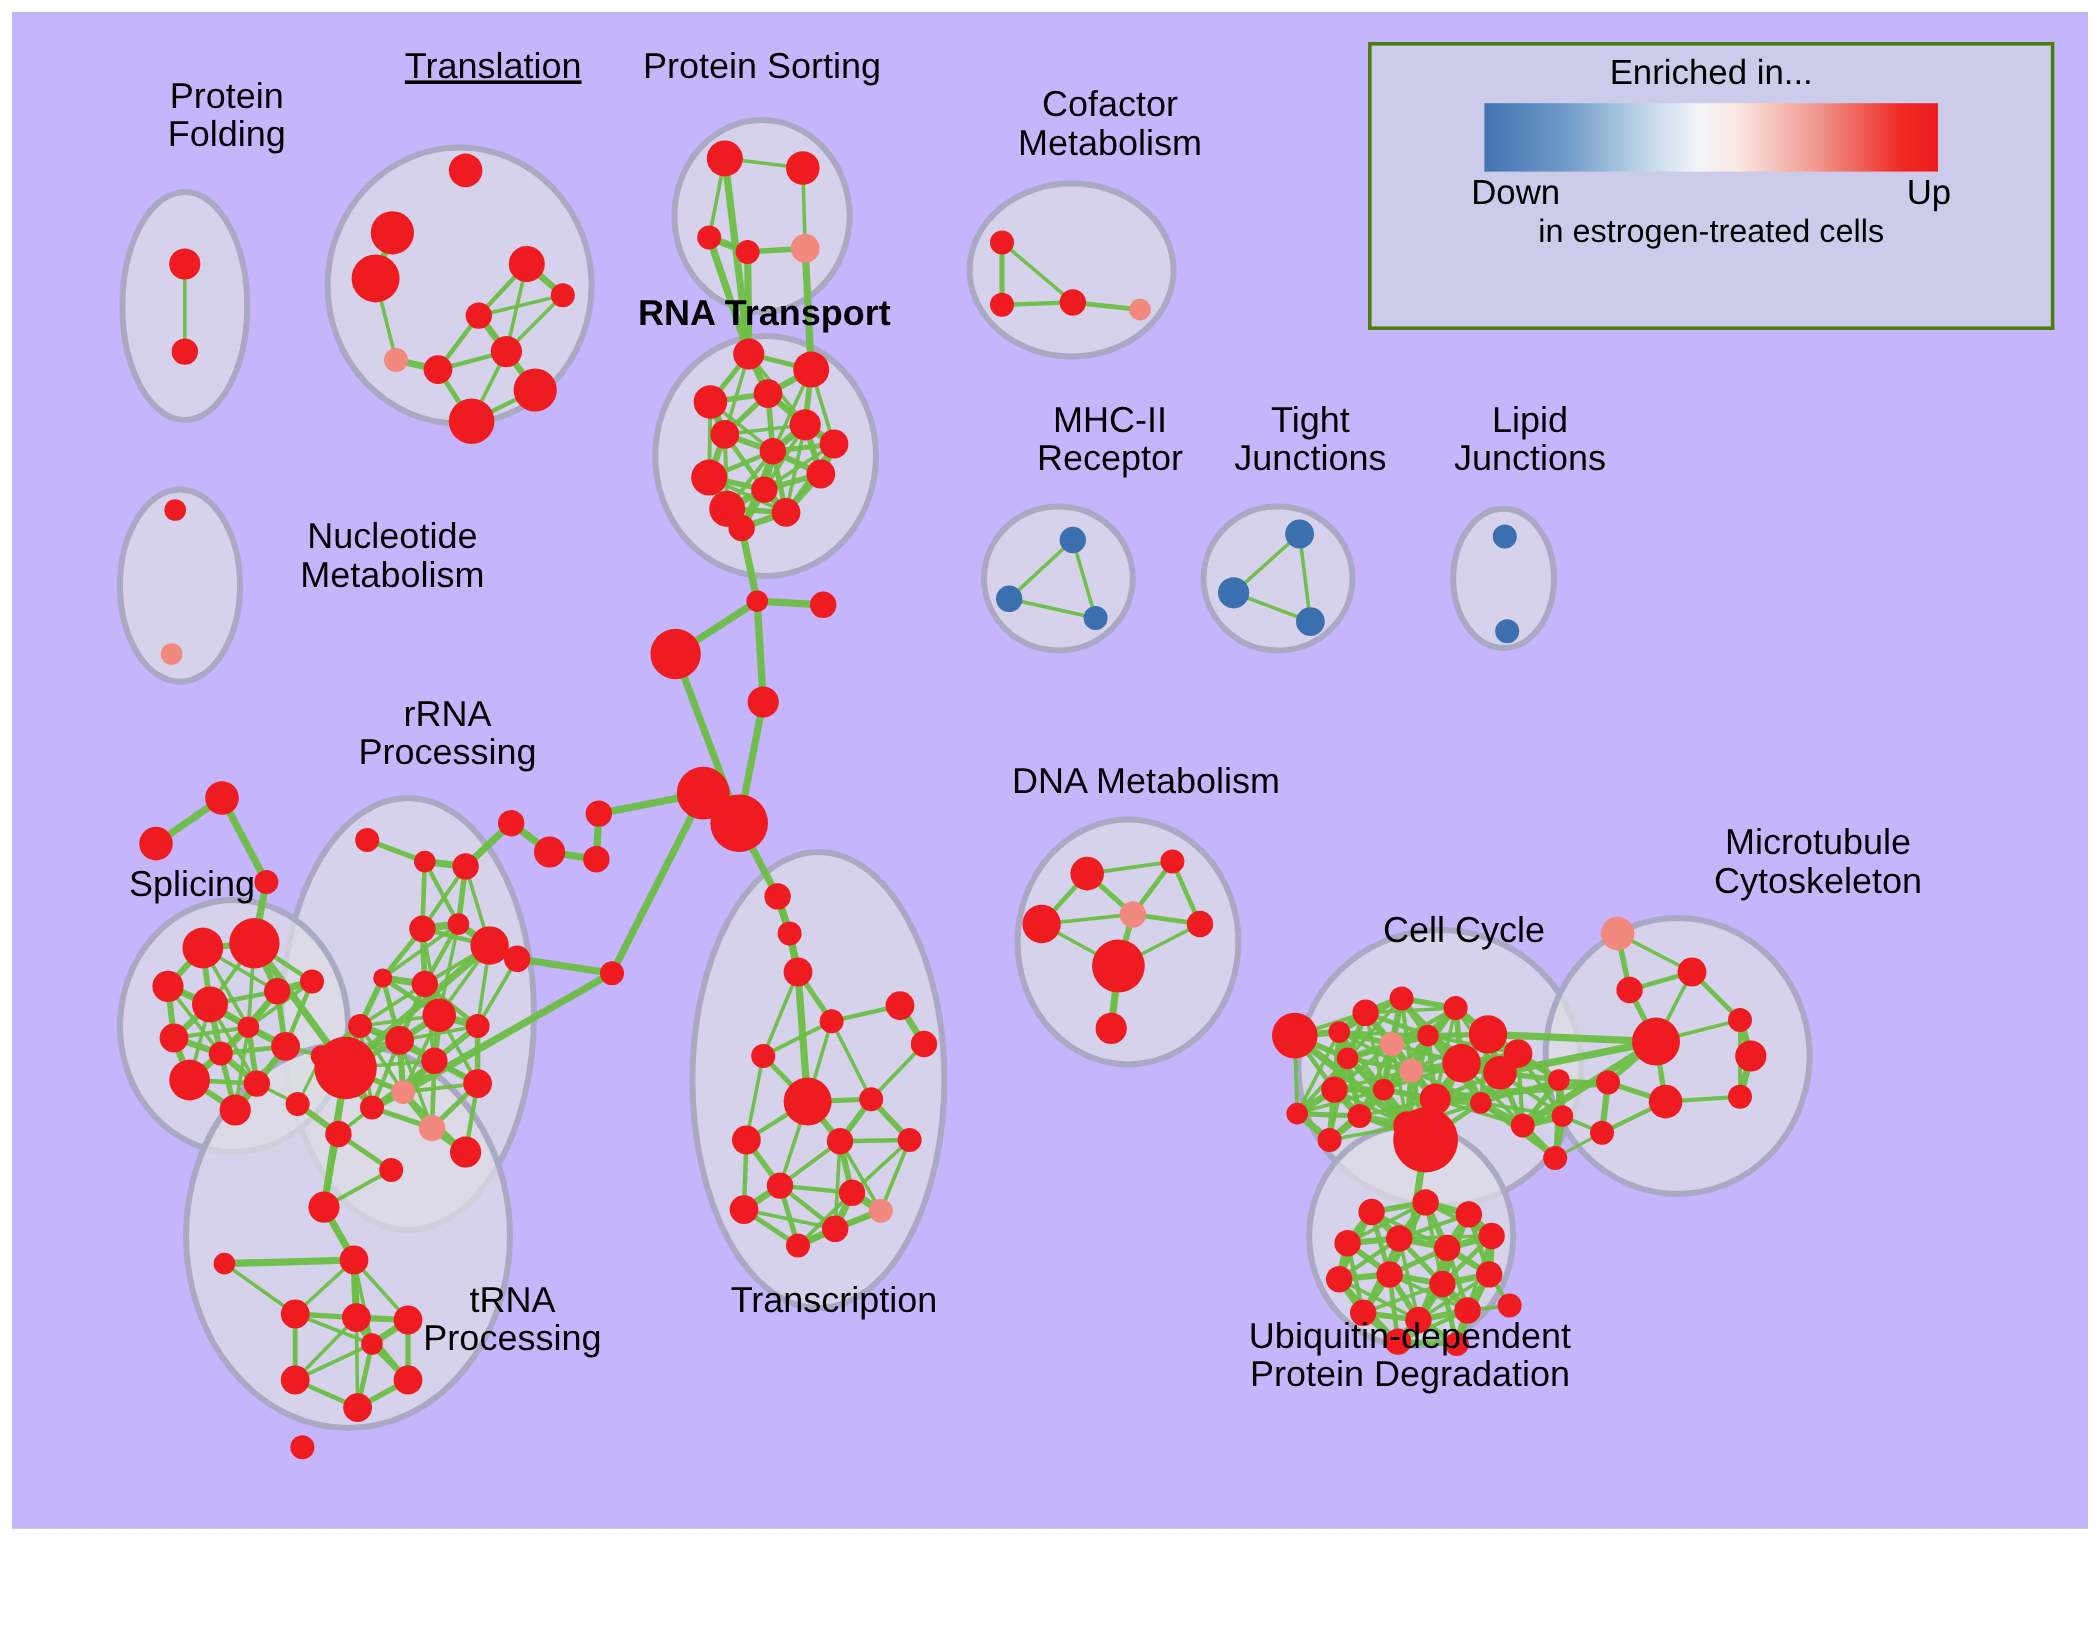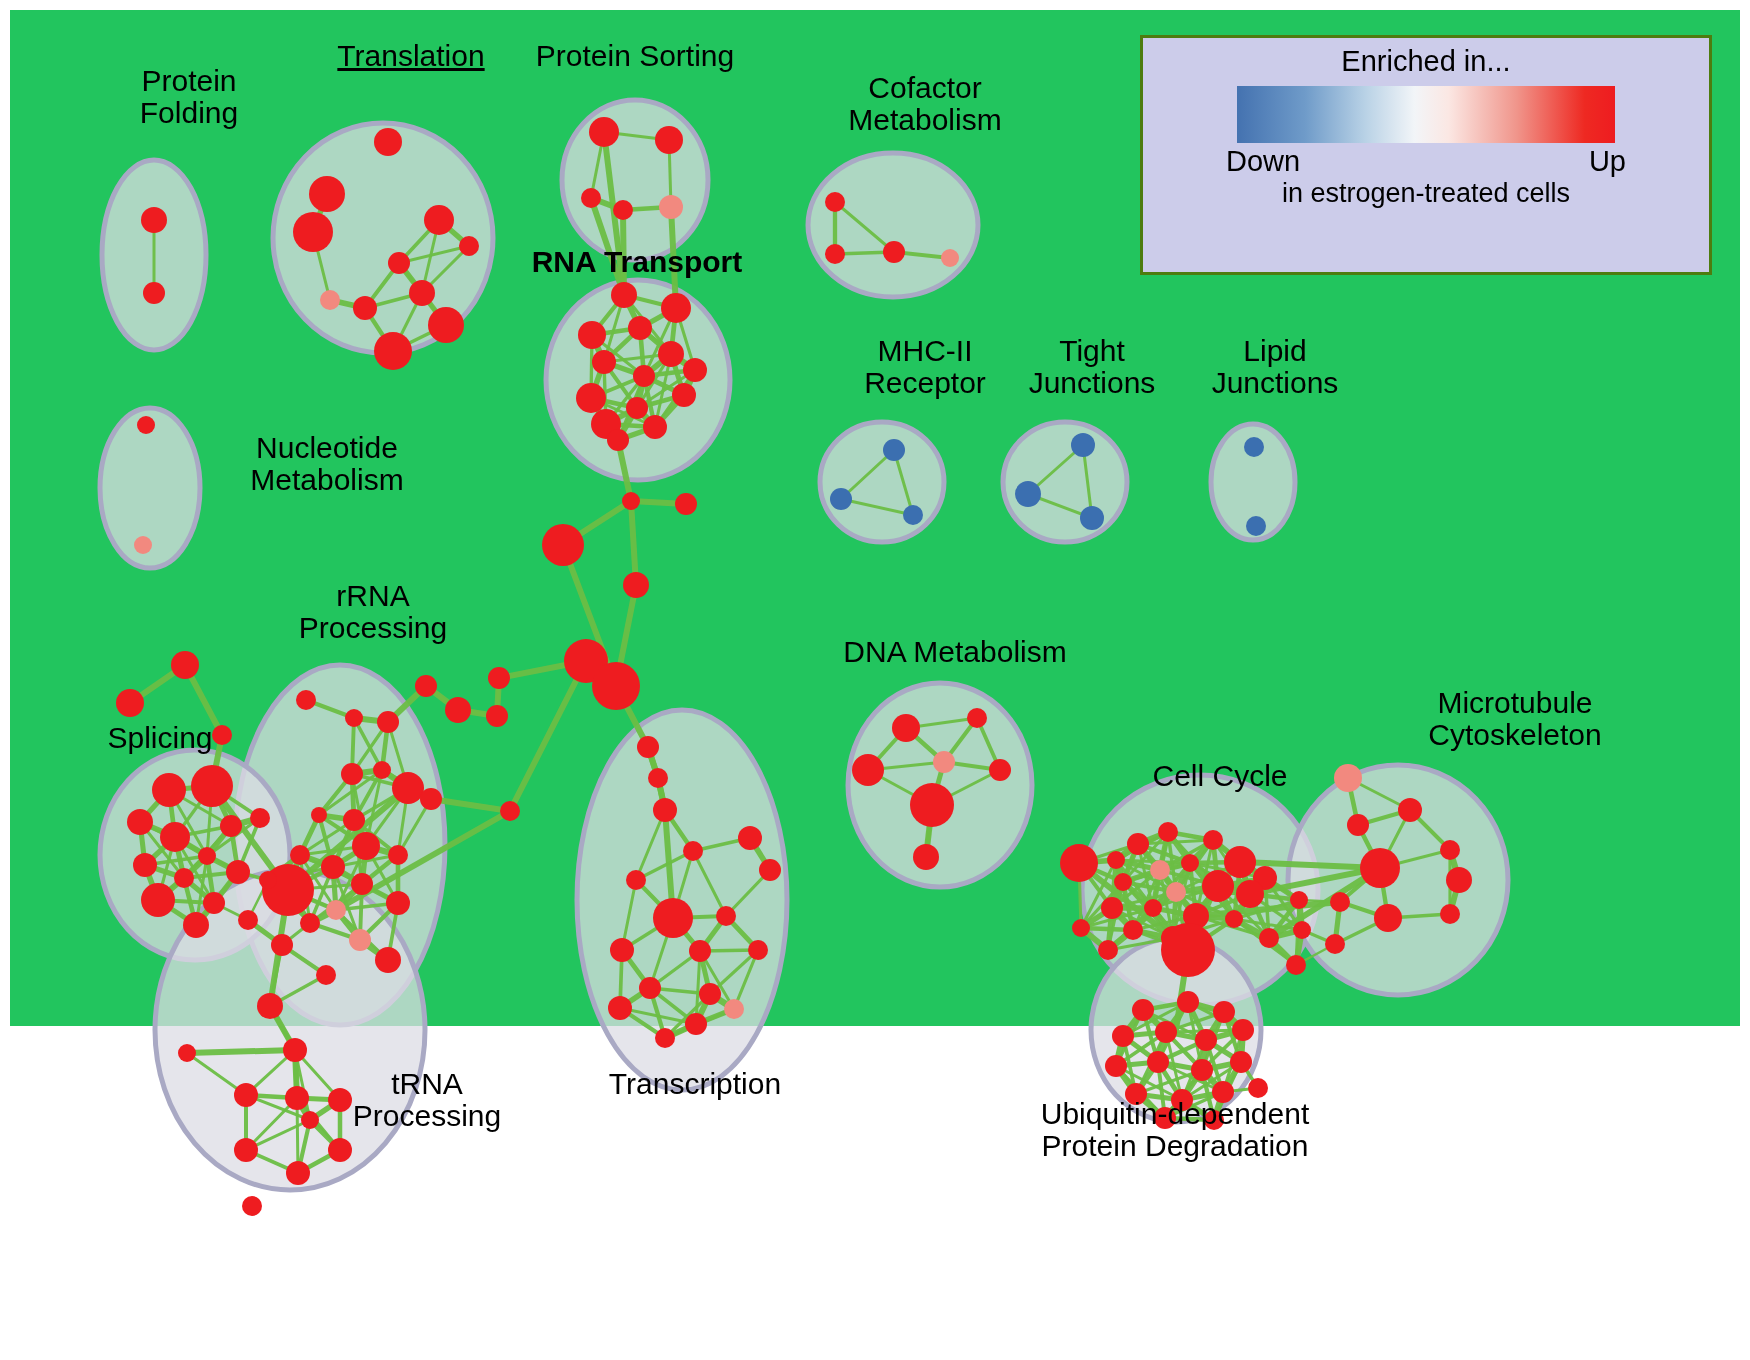--- a/index.html
+++ b/index.html
@@ -5,22 +5,22 @@
   html,body{margin:0;padding:0;}
   body{
     width:1750px;height:1360px;
     background:#ffffff;
     font-family:"Liberation Sans", sans-serif;
     overflow:hidden;
   }
   #canvas{
     position:absolute;
     left:10px;top:10px;
-    width:1730px;height:1016px;
-    background:#22c55e;
+    width:1730px;height:1264px;
+    background:#c4b5fd;
   }
   #net{position:absolute;left:0;top:0;width:1730px;height:1340px;}
   .clabel{
     position:absolute;
     color:#000;
     font-size:30px;
     line-height:1.06;
     text-align:center;
     white-space:pre;
     font-family:"Liberation Sans", sans-serif;

